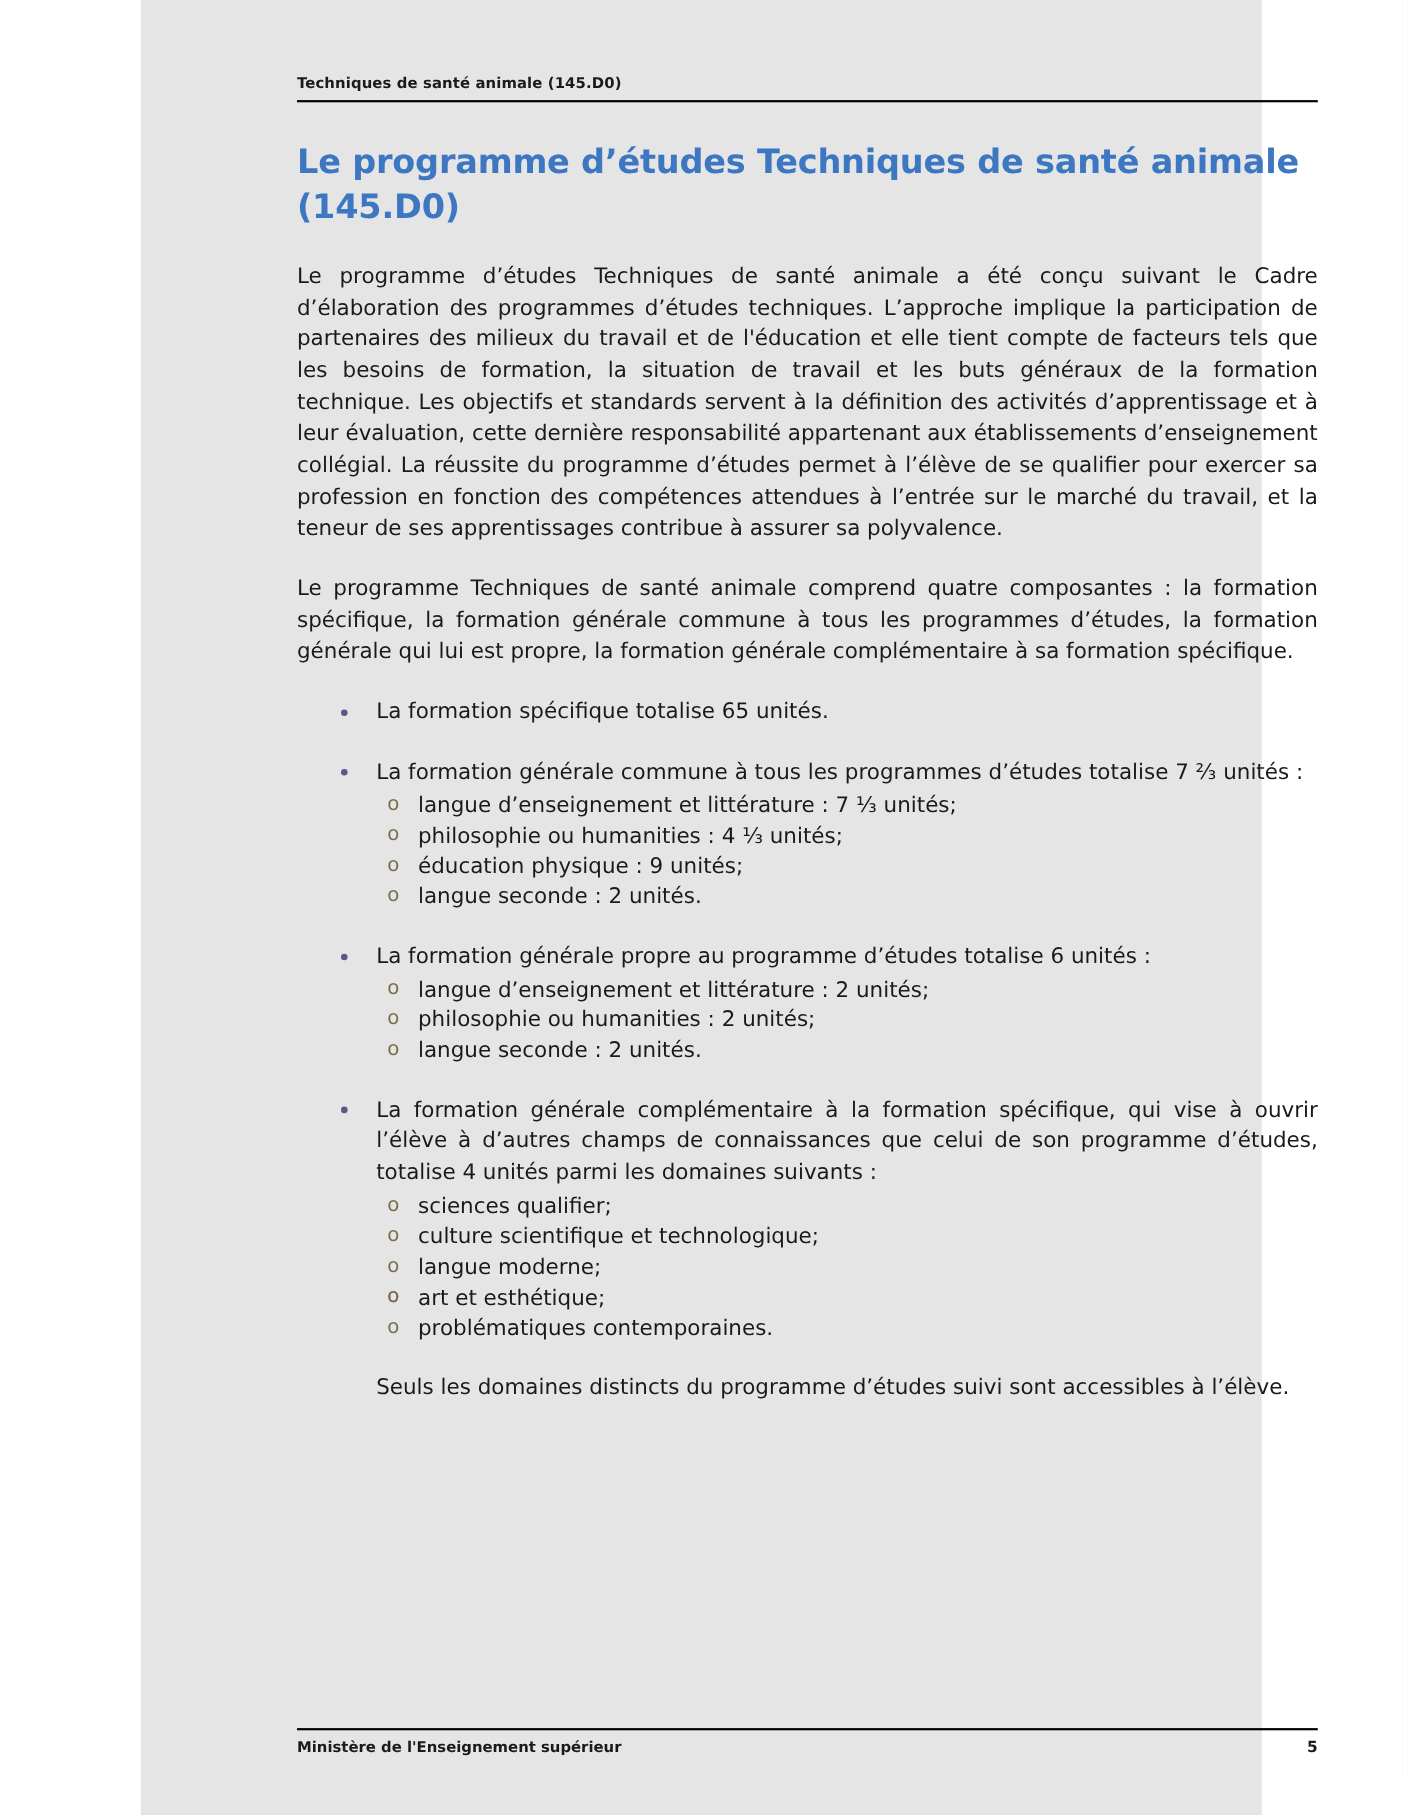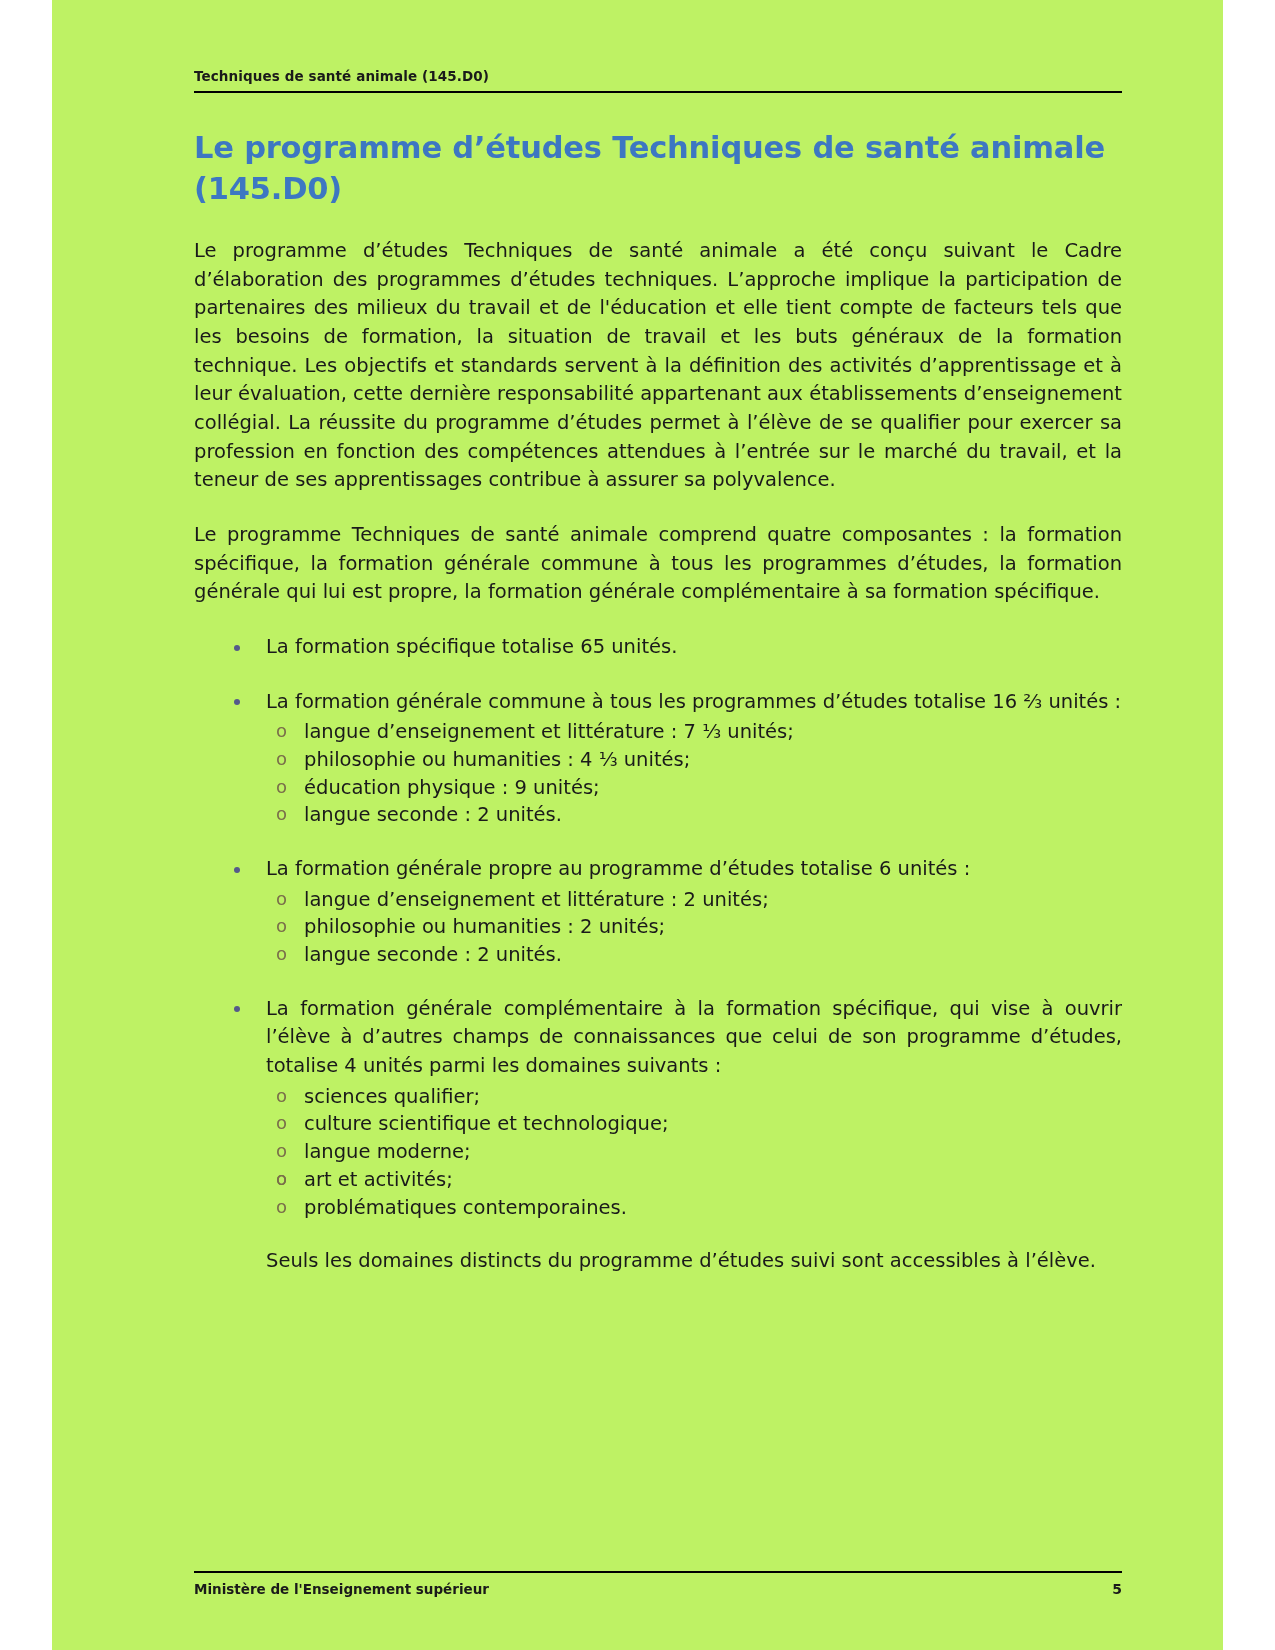--- a/index.html
+++ b/index.html
@@ -1,25 +1,25 @@
 <!DOCTYPE html>
 <html lang="fr"><head>
 <meta charset="utf-8">
 <style>
   html, body {
     margin: 0;
     padding: 0;
     background: #ffffff;
   }
   .page {
-    width: 1171px;
+    width: 1019px;
     height: 1650px;
     margin: 0 auto;
     position: relative;
-    background: #bef264;
+    background: #e5e5e5;
     font-family: "DejaVu Sans", "Liberation Sans", sans-serif;
     color: #000000;
     box-sizing: border-box;
   }
   
   .header {
     position: absolute;
     left: 142px;
     top: 68px;
     width: 928px;
@@ -163,21 +163,21 @@
 
     <ul class="bullets">
 
       <li class="bullet-item">
         <span class="bullet-dot"></span>
         <span class="bullet-text">La formation spécifique totalise 65 unités.</span>
       </li>
 
       <li class="bullet-item">
         <span class="bullet-dot"></span>
-        <span class="bullet-text">La formation générale commune à tous les programmes d’études totalise 16 ⅔ unités :</span>
+        <span class="bullet-text">La formation générale commune à tous les programmes d’études totalise 7 ⅔ unités :</span>
         <ul class="subitems">
           <li class="sub-item">
             <span class="sub-marker">o</span>
             <span>langue d’enseignement et littérature : 7 ⅓ unités;</span>
           </li>
           <li class="sub-item">
             <span class="sub-marker">o</span>
             <span>philosophie ou humanities : 4 ⅓ unités;</span>
           </li>
           <li class="sub-item">
@@ -224,21 +224,21 @@
           </li>
           <li class="sub-item">
             <span class="sub-marker">o</span>
             <span>langue moderne;</span>
           </li>
           <li class="sub-item">
             <span class="sub-marker">o</span>
           </li>
           <li class="sub-item">
             <span class="sub-marker">o</span>
-            <span>art et activités;</span>
+            <span>art et esthétique;</span>
           </li>
           <li class="sub-item">
             <span class="sub-marker">o</span>
             <span>problématiques contemporaines.</span>
           </li>
         </ul>
       </li>
 
     </ul>
 

